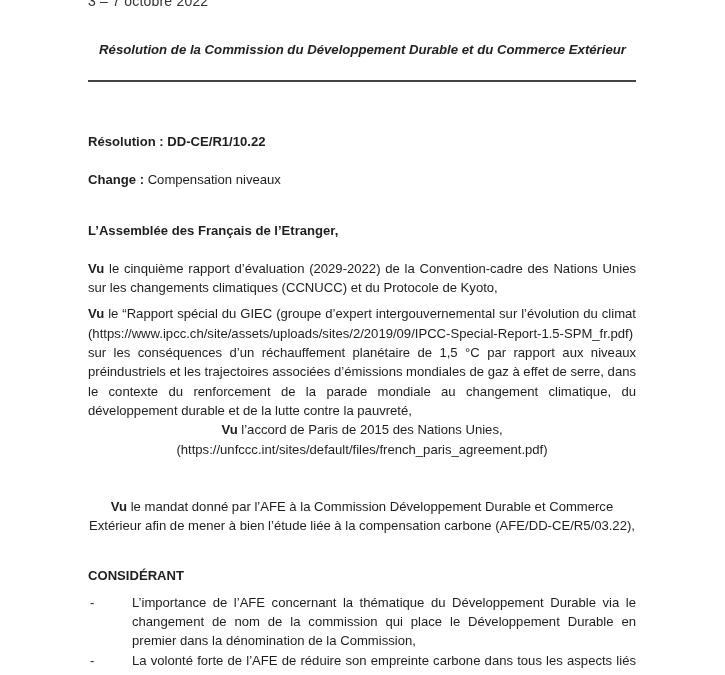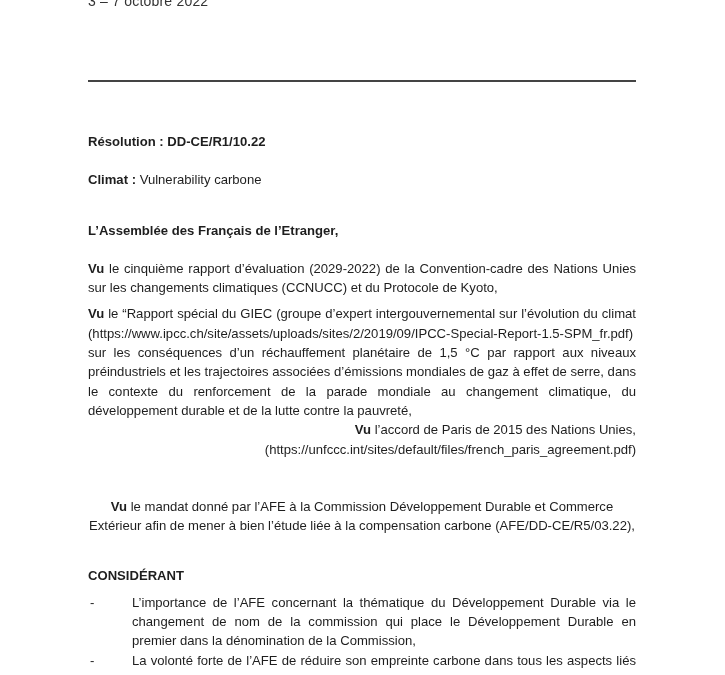--- a/index.html
+++ b/index.html
@@ -18,38 +18,39 @@
   a.link { color: #3b78c2; text-decoration: underline; }
   ul.cons { list-style: none; margin: 0; padding: 0; }
   ul.cons li { position: relative; padding-left: 44px; text-align: justify; }
   ul.cons li .dash { position: absolute; left: 0; width: 44px; text-align: left; padding-left: 2px; }
 </style>
 </head>
 <body>
 
 <div class="page">
   <div class="date">3 – 7 octobre 2022</div>
+  <div class="title">Résolution de la Commission du Développement Durable et du Commerce Extérieur</div>
   <div class="rule"></div>
 
   <div class="body">
     <p class="p b">Résolution : DD-CE/R1/10.22</p>
     <div class="gap-lg"></div>
 
-    <p class="p"><span class="b">Climat :</span><span> Vulnerability carbone</span></p>
+    <p class="p"><span class="b">Change :</span><span> Compensation niveaux</span></p>
     <div class="gap-lg"></div>
 
     <p class="p b">L’Assemblée des Français de l’Etranger,</p>
     <div class="gap-lg"></div>
 
     <p class="p"><span class="b">Vu</span><span> le cinquième rapport d’évaluation (2029-2022) de la Convention-cadre des Nations Unies sur les changements climatiques (CCNUCC) et du Protocole de Kyoto,</span></p>
     <div class="gap-sm"></div>
 
     <p class="p"><span class="b">Vu</span><span> le “Rapport spécial du GIEC (groupe d’expert intergouvernemental sur l’évolution du climat (https://www.ipcc.ch/site/assets/uploads/sites/2/2019/09/IPCC-Special-Report-1.5-SPM_fr.pdf) sur les conséquences d’un réchauffement planétaire de 1,5 °C par rapport aux niveaux préindustriels et les trajectoires associées d’émissions mondiales de gaz à effet de serre, dans le contexte du renforcement de la parade mondiale au changement climatique, du développement durable et de la lutte contre la pauvreté,</span></p>
 
-    <p class="p" style="text-align:right"><span class="b">Vu</span><span> l’accord de Paris de 2015 des Nations Unies, (https://unfccc.int/sites/default/files/french_paris_agreement.pdf)</span></p>
+    <p class="p" style="text-align:center"><span class="b">Vu</span><span> l’accord de Paris de 2015 des Nations Unies, (https://unfccc.int/sites/default/files/french_paris_agreement.pdf)</span></p>
     <div class="gap-lg"></div>
 
     <div class="gap-lg"></div>
 
     <p class="p" style="text-align:center"><span class="b">Vu</span><span> le mandat donné par l’AFE à la Commission Développement Durable et Commerce Extérieur afin de mener à bien l’étude liée à la compensation carbone (AFE/DD-CE/R5/03.22),</span></p>
     <div class="gap-lg"></div>
 
     <p class="p b">CONSIDÉRANT</p>
     <div class="gap-sm"></div>
 

